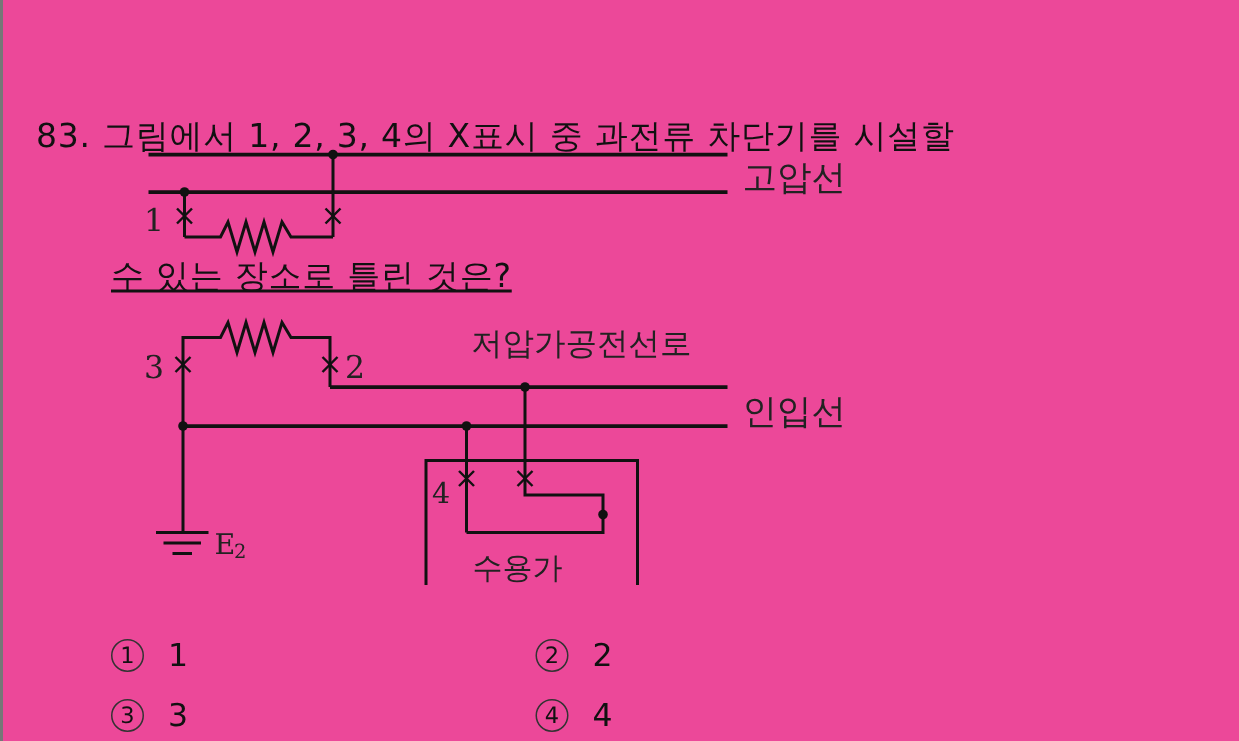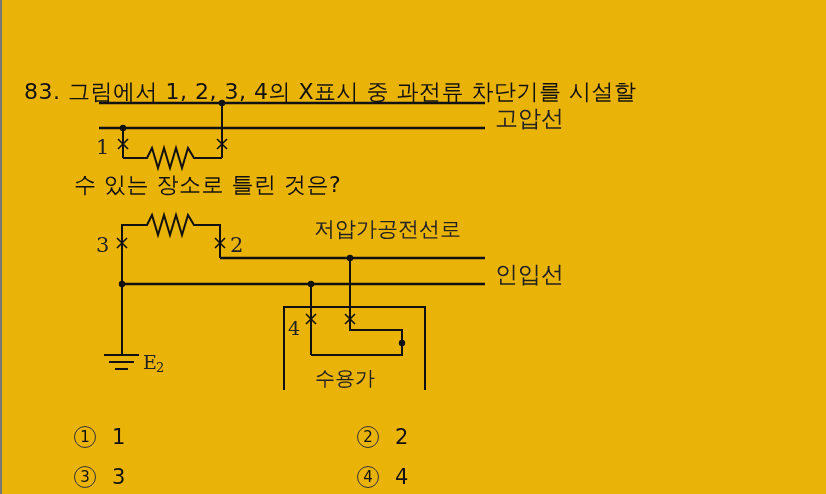--- a/index.html
+++ b/index.html
@@ -1,26 +1,26 @@
 <!DOCTYPE html>
 <html><head>
   <meta charset="utf-8">
   <style>
     html, body { margin: 0; padding: 0; background: #ffffff; }
     body { width: 826px; height: 494px; position: relative; overflow: hidden; }
     .page {
       position: absolute; left: 0; top: 0; width: 826px; height: 494px;
-      border-left: 2px solid #777; box-sizing: border-box; background: #eab308;
+      border-left: 2px solid #777; box-sizing: border-box; background: #ec4899;
     }
     .question {
       position: absolute; left: 22px; top: 14px;
       font-family: "DejaVu Sans", sans-serif; font-size: 22px; color: #111;
       line-height: 31px; letter-spacing: 0.5px; white-space: pre;
     }
-    .q-line2 { padding-left: 50px; }
+    .q-line2 { padding-left: 50px; text-decoration: underline; }
     svg.diagram { position: absolute; left: 0; top: 0; }
     .dlabel { font-family: "DejaVu Serif", serif; fill: #222; }
     .options {
       position: absolute; left: 0; top: 0; width: 826px; height: 494px;
       font-family: "DejaVu Sans", sans-serif; color: #111;
     }
     .opt { position: absolute; font-size: 21px; display: flex; align-items: center; }
     .opt .num {
       display: inline-block; width: 20px; height: 20px; border: 1px solid #333; border-radius: 50%;
       font-size: 15px; text-align: center; line-height: 20px; margin-right: 16px;

